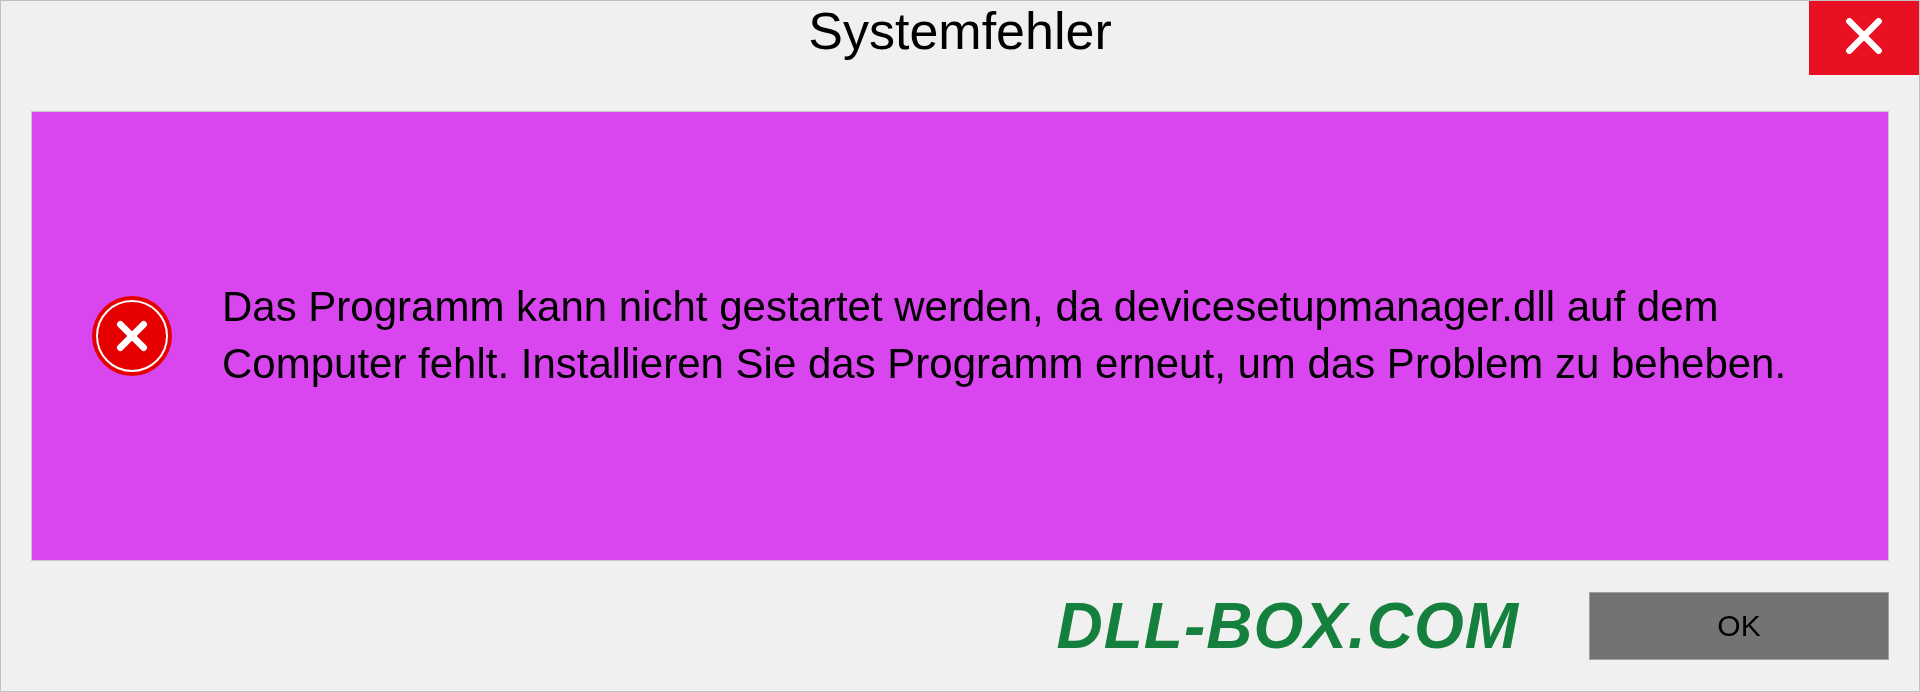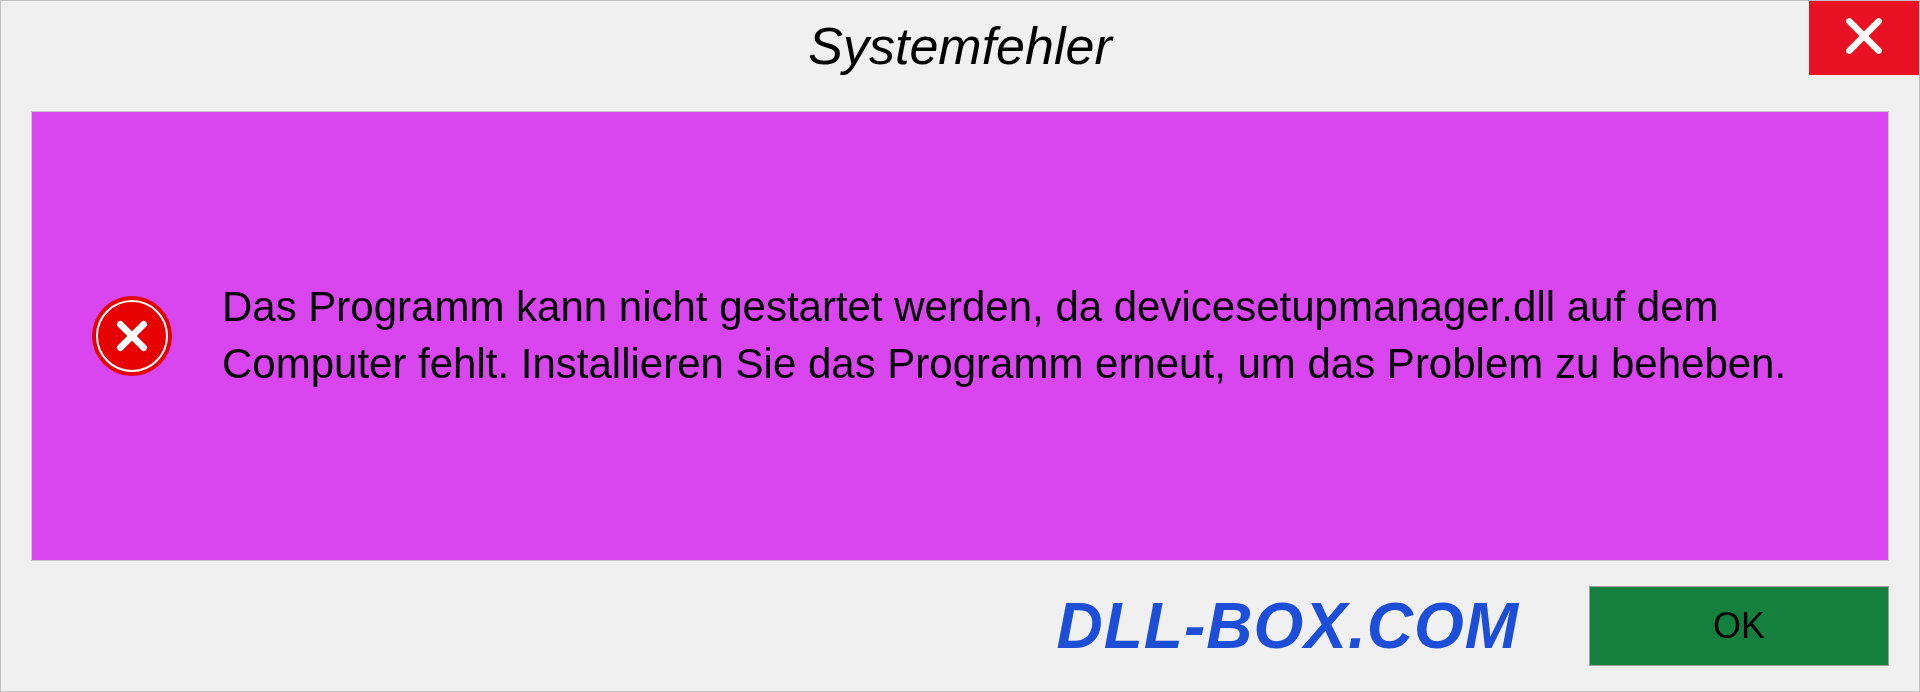--- a/index.html
+++ b/index.html
@@ -22,25 +22,24 @@
       background: #f0f0f0;
       border: 1px solid #c0c0c0;
       display: flex;
       flex-direction: column;
       position: relative;
     }
     
     .titlebar {
       height: 90px;
       display: flex;
-      align-items: center;
+      align-items: flex-start;
       justify-content: center;
       position: relative;
       background: #f0f0f0;
-      font-style: italic;
     }
     
     .title-text {
       font-size: 52px;
       font-weight: 400;
       color: #000000;
       text-align: center;
     }
     
     .close-button {
@@ -124,36 +123,36 @@
       align-items: center;
       justify-content: flex-end;
       padding: 0 30px;
       gap: 30px;
       position: relative;
     }
     
     .watermark {
       font-size: 64px;
       font-weight: 800;
-      color: #1d4ed8;
+      color: #15803d;
       font-style: italic;
       letter-spacing: 1px;
       margin-right: 40px;
       font-family: Arial, sans-serif;
     }
     
     .ok-button {
       width: 300px;
-      height: 80px;
-      background: #15803d;
+      height: 68px;
+      background: #737373;
       border: 1px solid #a0a0a0;
       display: flex;
       align-items: center;
       justify-content: center;
-      font-size: 36px;
+      font-size: 30px;
       color: #000000;
       cursor: pointer;
       font-family: inherit;
     }
   </style>
 </head>
 <body>
 
 <div class="dialog">
 

